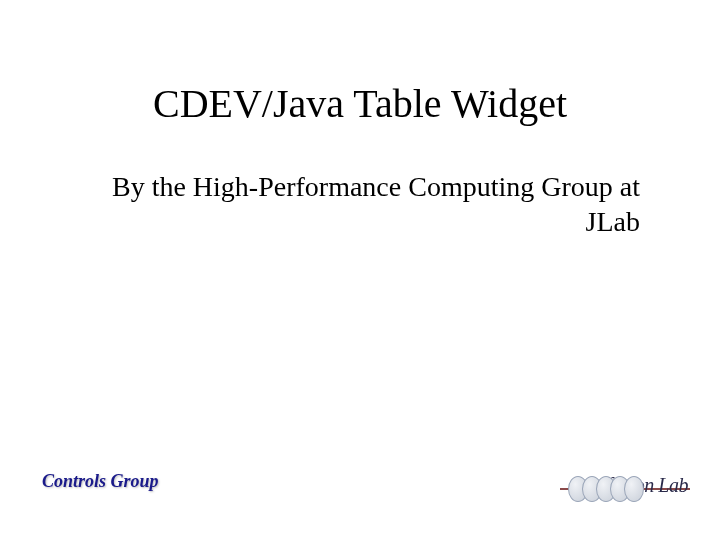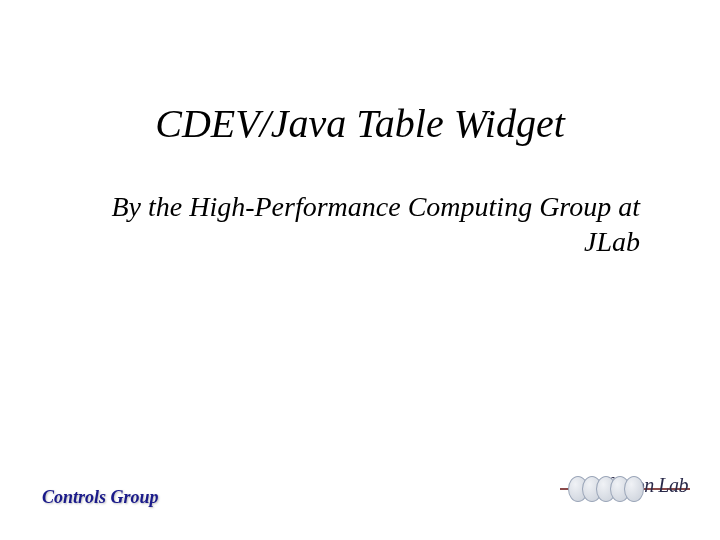--- a/index.html
+++ b/index.html
@@ -10,41 +10,40 @@
       font-family: "Times New Roman", Times, serif;
       position: relative;
       overflow: hidden;
     }
     .slide {
       width: 100%;
       height: 100%;
       display: flex;
       flex-direction: column;
       align-items: center;
-      padding-top: 100px;
-      font-style: italic;
+      padding-top: 80px;
     }
     .title {
       font-size: 40px;
       color: #000000;
       text-align: center;
       font-weight: 400;
       margin-bottom: 42px;
     }
     .subtitle {
       font-size: 28px;
       color: #000000;
       text-align: right;
       font-weight: 400;
       line-height: 1.25;
       max-width: 560px;
     }
     .footer-left {
       position: absolute;
-      bottom: 32px;
+      bottom: 48px;
       left: 42px;
       font-family: "Times New Roman", Times, serif;
       font-size: 18px;
       font-weight: bold;
       font-style: italic;
       color: #1a1a8a;
       text-shadow: 1px 1px 2px rgba(100,100,100,0.4);
     }
     .footer-right {
       position: absolute;

